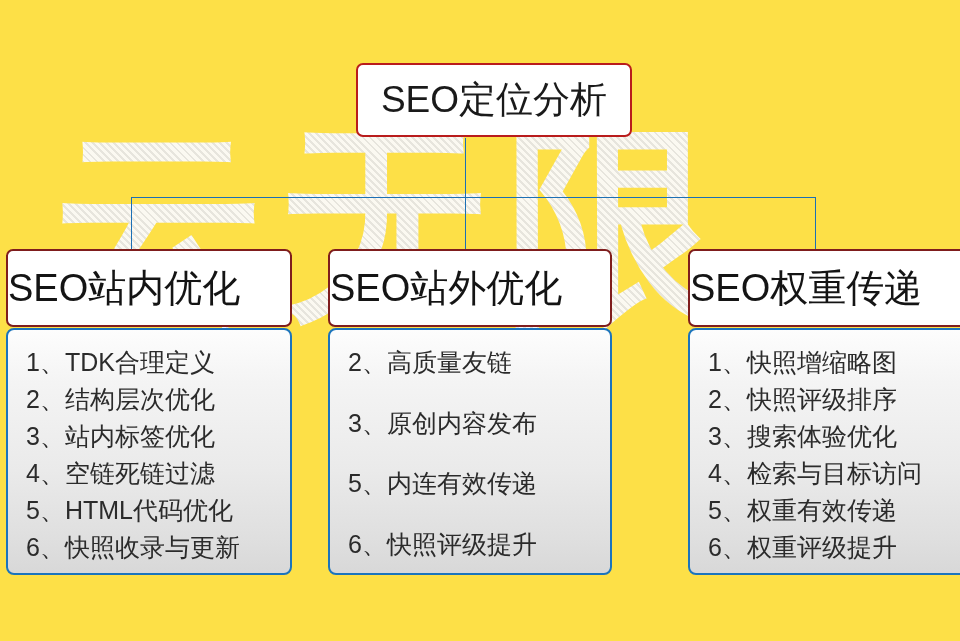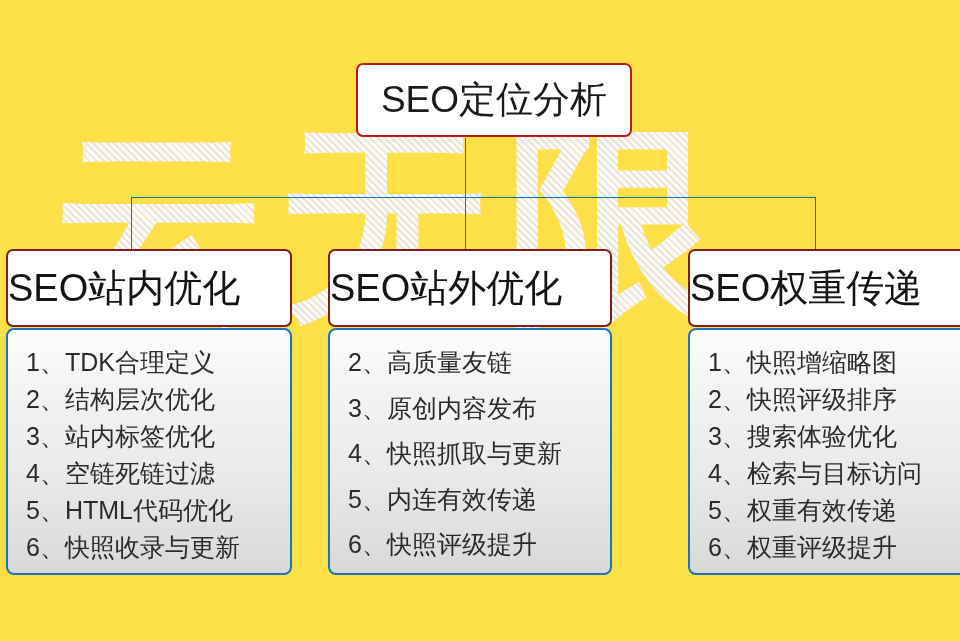--- a/index.html
+++ b/index.html
@@ -177,21 +177,20 @@
     </div>
   </div>
 
   <div class="column col-2">
     <div class="col-head">
       <span class="col-head-title">SEO站外优化</span>
     </div>
     <div class="col-body">
       <div class="item">2、高质量友链</div>
       <div class="item">3、原创内容发布</div>
-      <div class="item">4、快照抓取与更新</div>
       <div class="item">5、内连有效传递</div>
       <div class="item">6、快照评级提升</div>
     </div>
   </div>
 
   <div class="column col-3">
     <div class="col-head">
       <span class="col-head-title">SEO权重传递</span>
     </div>
     <div class="col-body">

